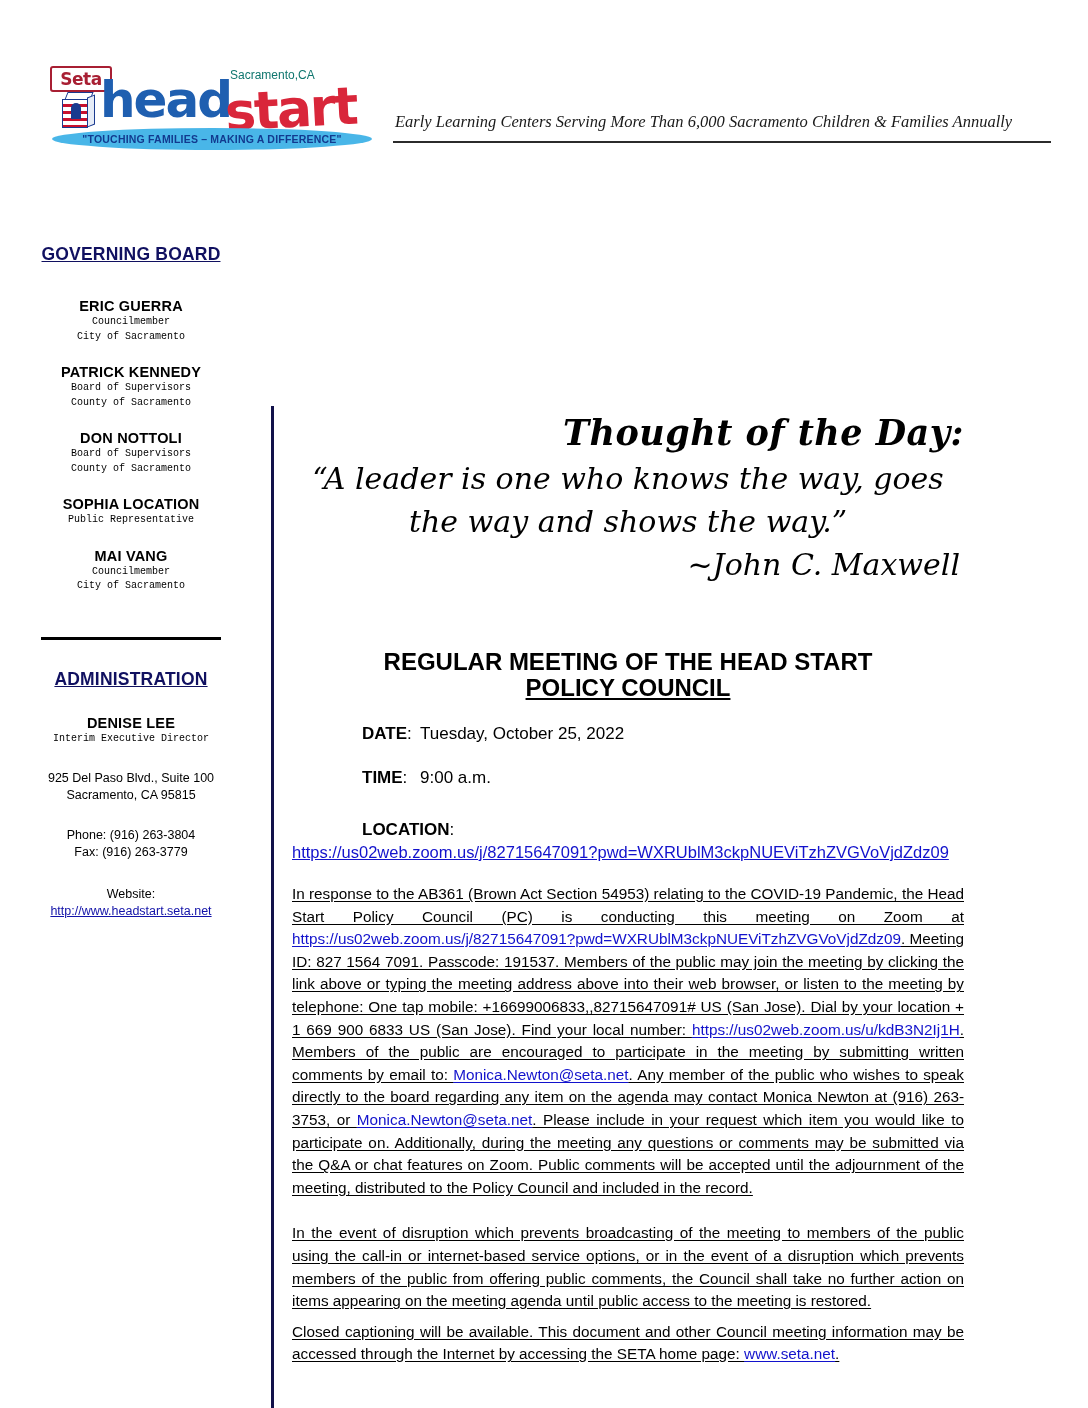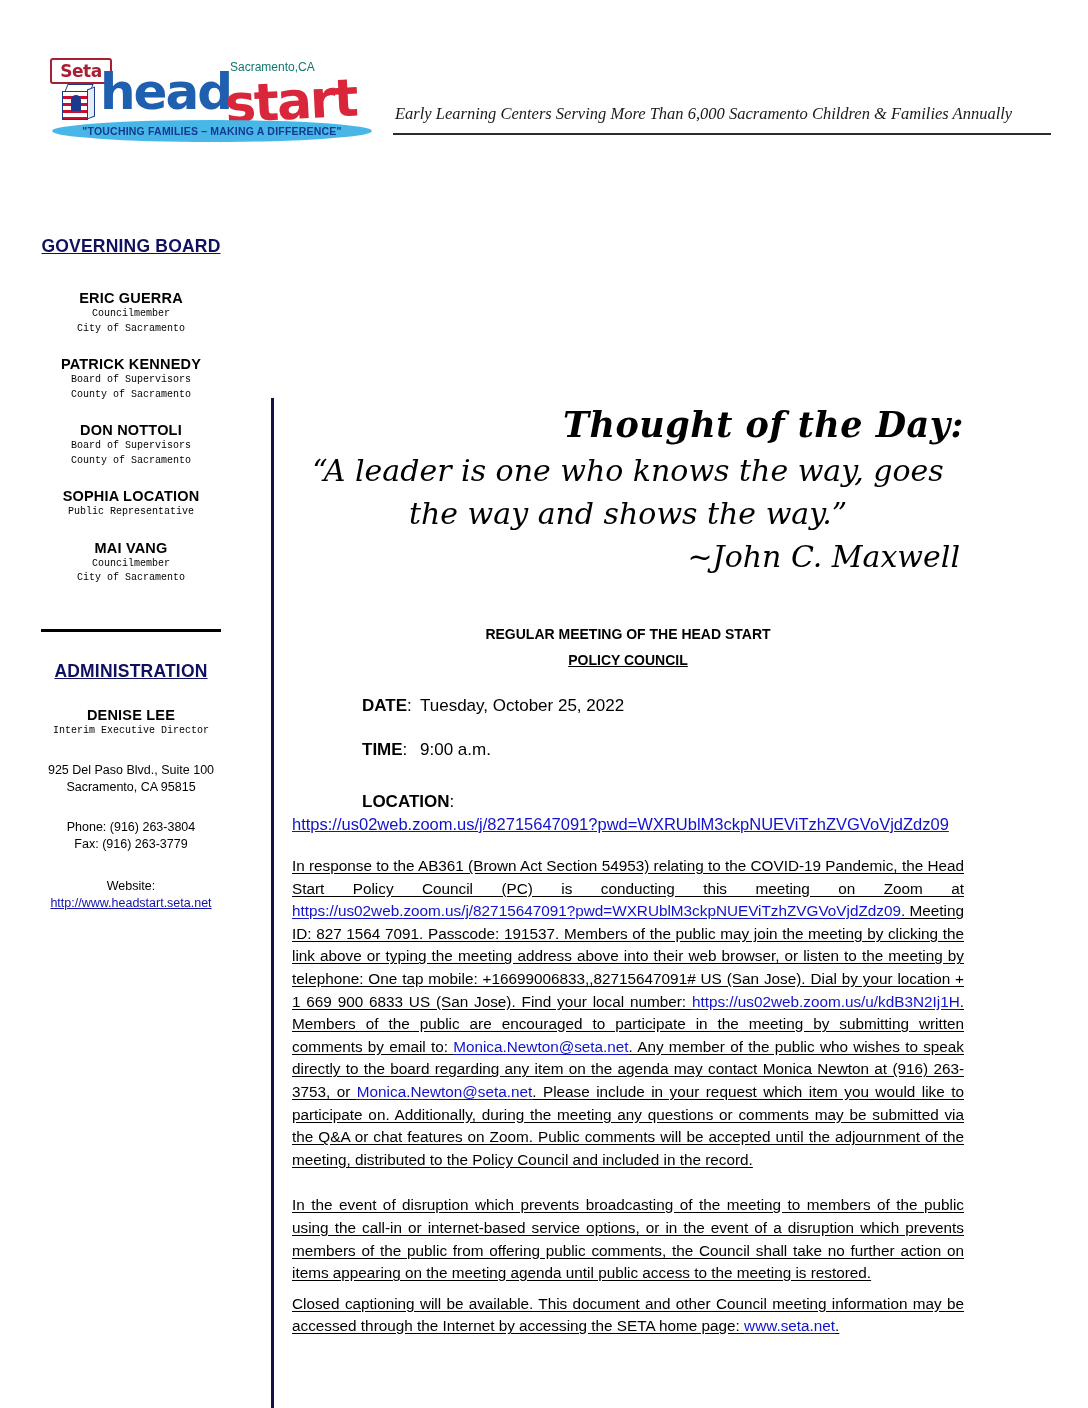--- a/index.html
+++ b/index.html
@@ -15,20 +15,21 @@
     color: #000000;
     position: relative;
     overflow: hidden;
   }
 
   
   .header {
     position: relative;
     height: 155px;
     padding: 16px;
+    margin-top: 8px;
   }
   .logo-wrap {
     position: absolute;
     left: 44px;
     top: 52px;
     width: 340px;
     height: 95px;
   }
   .logo-seta {
     position: absolute;
@@ -278,24 +279,24 @@
     font-style: italic;
     font-size: 30px;
     line-height: 40px;
     text-align: right;
     color: #000000;
     padding-right: 4px;
     margin-top: 2px;
   }
 
   .meeting-title {
-    margin-top: 44px;
-    font-family: "Liberation Sans", sans-serif;
-    font-weight: bold;
-    font-size: 14px;
+    margin-top: 64px;
+    font-family: "Liberation Sans", sans-serif;
+    font-weight: bold;
+    font-size: 24px;
     line-height: 26px;
     text-align: center;
     color: #000000;
   }
   .meeting-title .under { text-decoration: underline; }
 
   .info-row {
     display: flex;
     margin-top: 22px;
     font-size: 17px;

